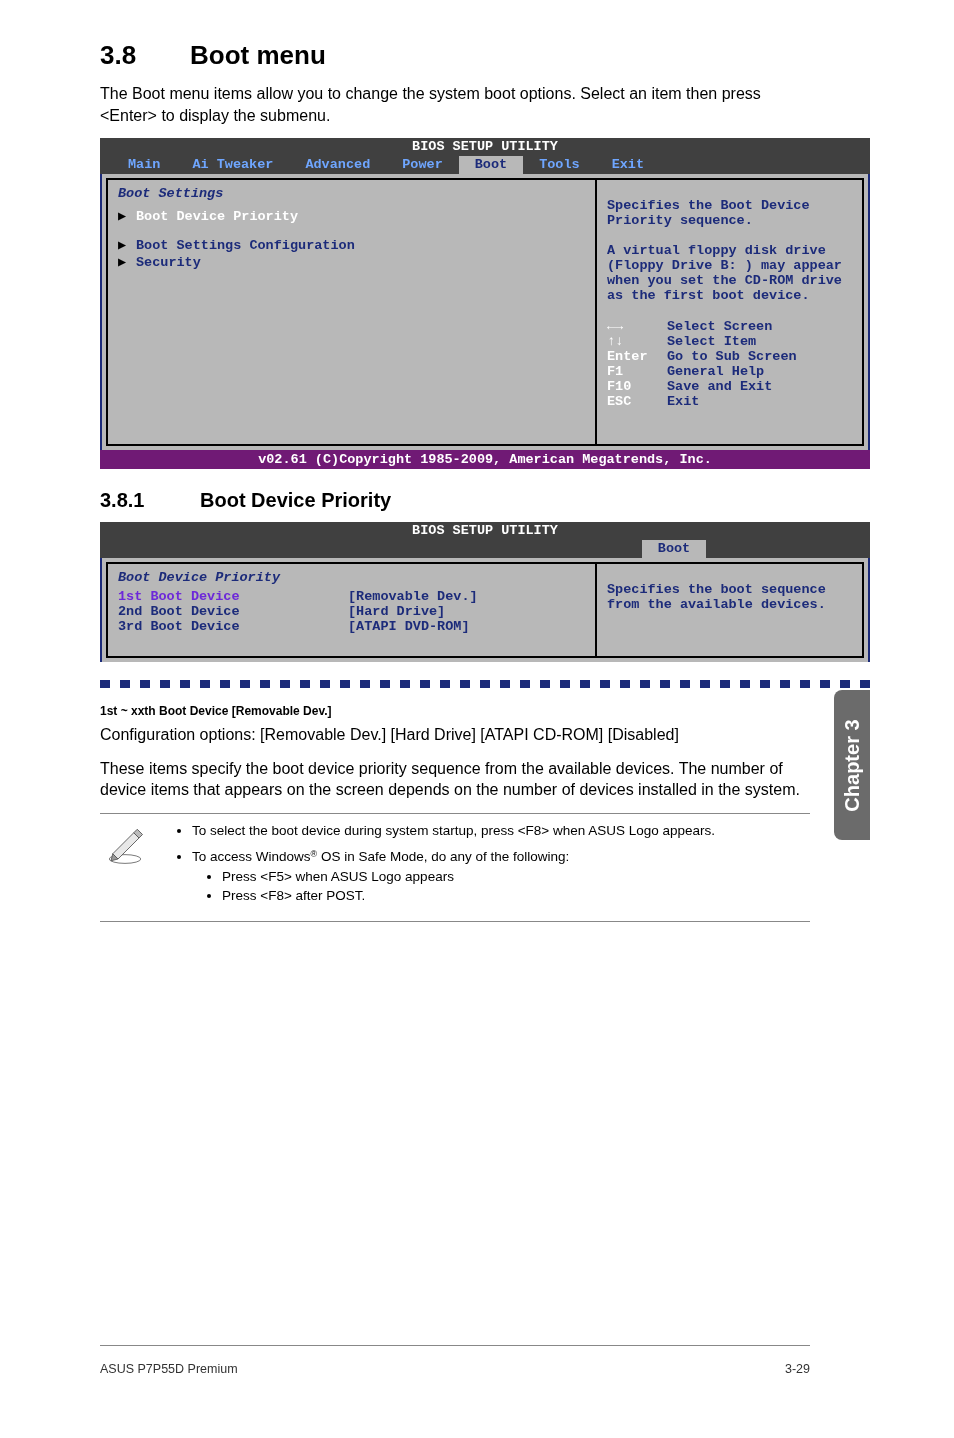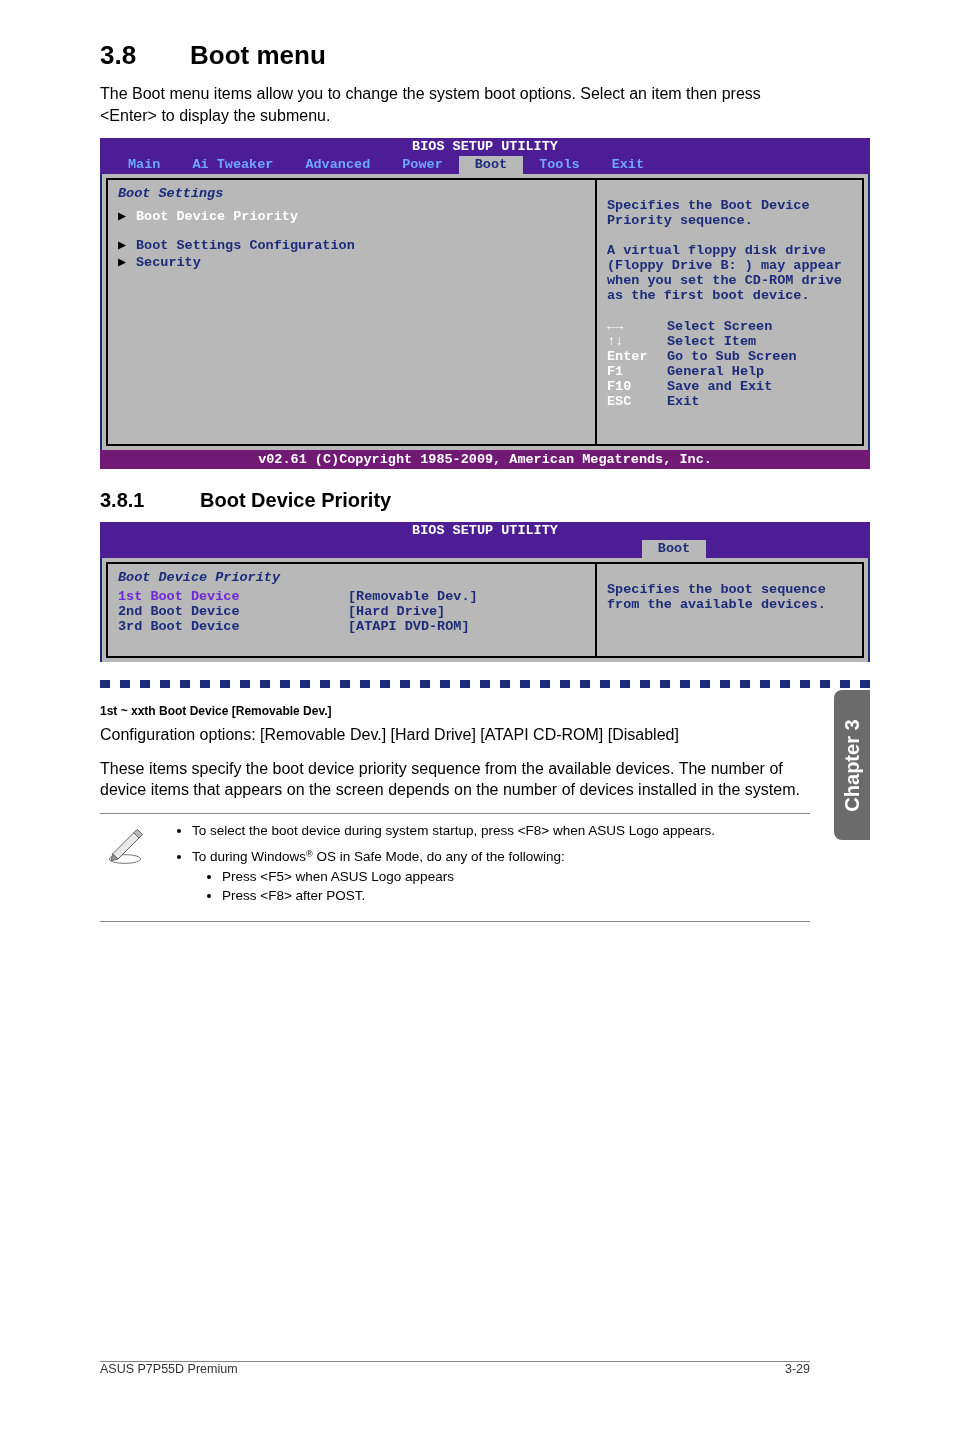--- a/index.html
+++ b/index.html
@@ -30,21 +30,21 @@
   }
   
   .bios {
     width: 770px;
     font-family: "Consolas","Liberation Mono","Courier New",monospace;
     font-size: 13.5px;
     font-weight: bold;
     margin: 6px 0 20px 0;
   }
   .bios .bar {
-    background: #4c1d95;
+    background: #404040;
     color: #fff;
     padding: 0 12px;
     line-height: 18px;
     white-space: nowrap;
   }
   .bios .bar .title {
     display: block;
     text-align: center;
     color: #fff;
   }
@@ -171,21 +171,21 @@
     transform: rotate(-90deg);
     white-space: nowrap;
   }
   
   .footerbar {
     position: absolute;
     bottom: 24px;
     left: 100px;
     right: 60px;
     border-top: 1px solid #888;
-    padding-top: 0;
+    padding-top: 16px;
     font-size: 12.5px;
     color: #333;
     display: flex;
     justify-content: space-between;
   }
 </style>
 </head>
 <body>
 
 <div class="page">
@@ -307,21 +307,21 @@
         <ellipse cx="24" cy="40" rx="18" ry="5" fill="none" stroke="#666" stroke-width="1"></ellipse>
         <path d="M10 34 L34 10 L40 16 L16 40 Z" fill="#e8e8e8" stroke="#555" stroke-width="1"></path>
         <path d="M10 34 L8 42 L16 40 Z" fill="#999" stroke="#555" stroke-width="1"></path>
         <path d="M34 10 L38 6 L44 12 L40 16 Z" fill="#bbb" stroke="#555" stroke-width="1"></path>
       </svg>
     </div>
     <div>
       <ul class="outer">
         <li>To select the boot device during system startup, press &lt;F8&gt; when ASUS Logo appears.</li>
         <li>
-          <span>To during Windows</span><sup class="reg">®</sup><span> OS in Safe Mode, do any of the following:</span>
+          <span>To access Windows</span><sup class="reg">®</sup><span> OS in Safe Mode, do any of the following:</span>
           <ul class="inner">
             <li>Press &lt;F5&gt; when ASUS Logo appears</li>
             <li>Press &lt;F8&gt; after POST.</li>
           </ul>
         </li>
       </ul>
     </div>
   </div>
 
   <div class="sidetab">

